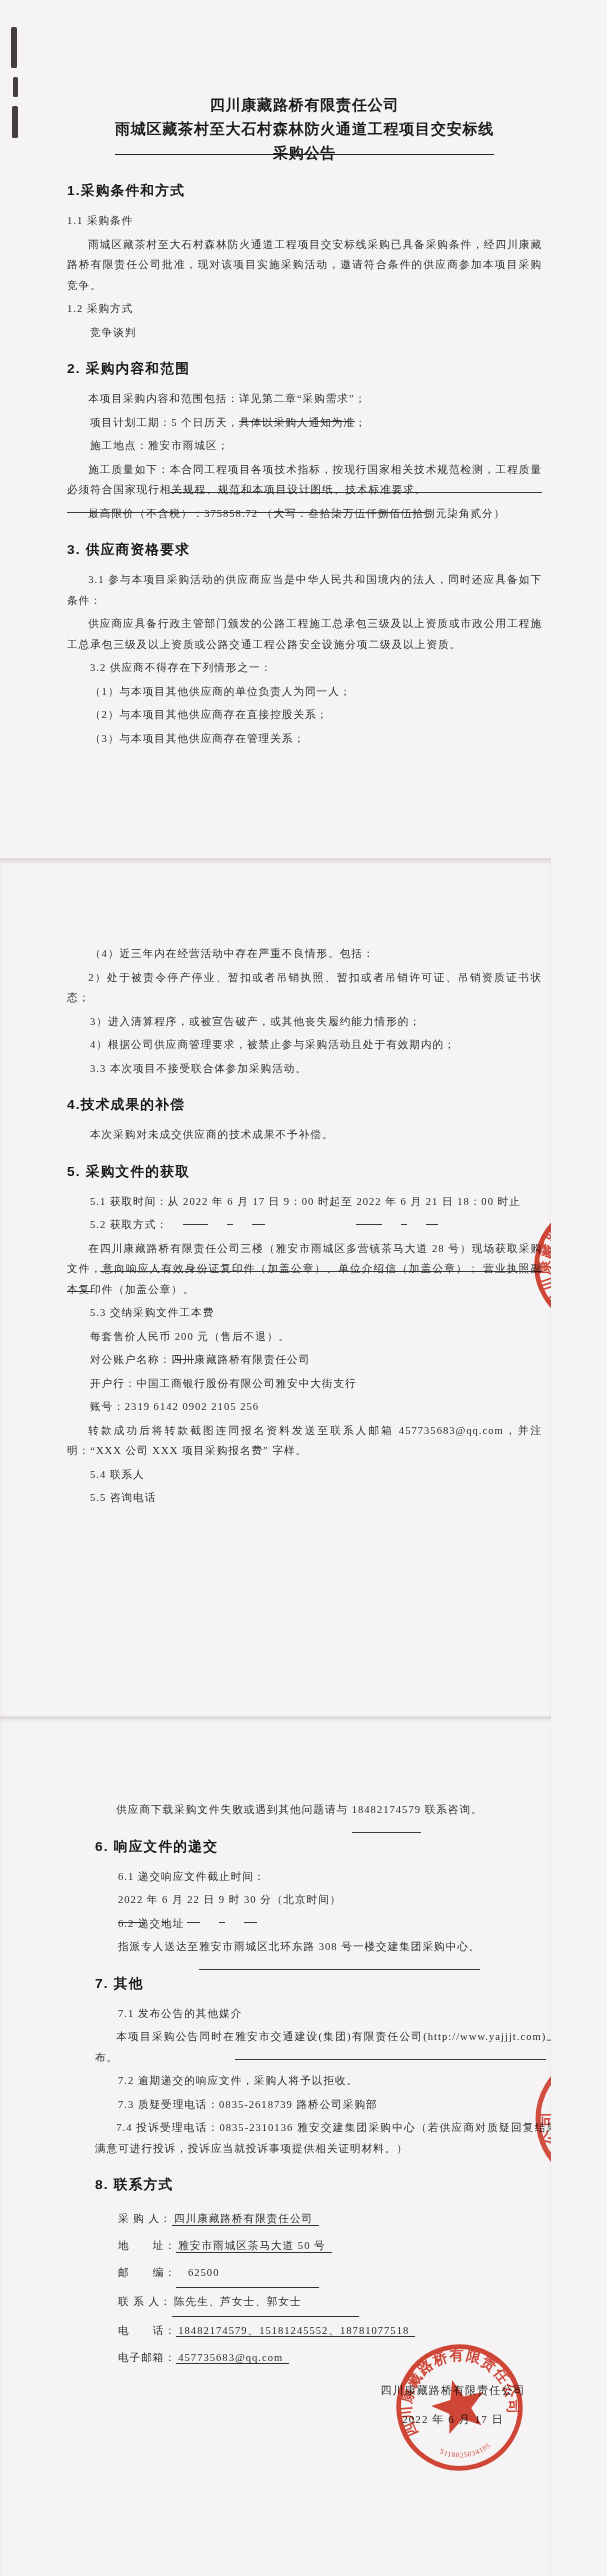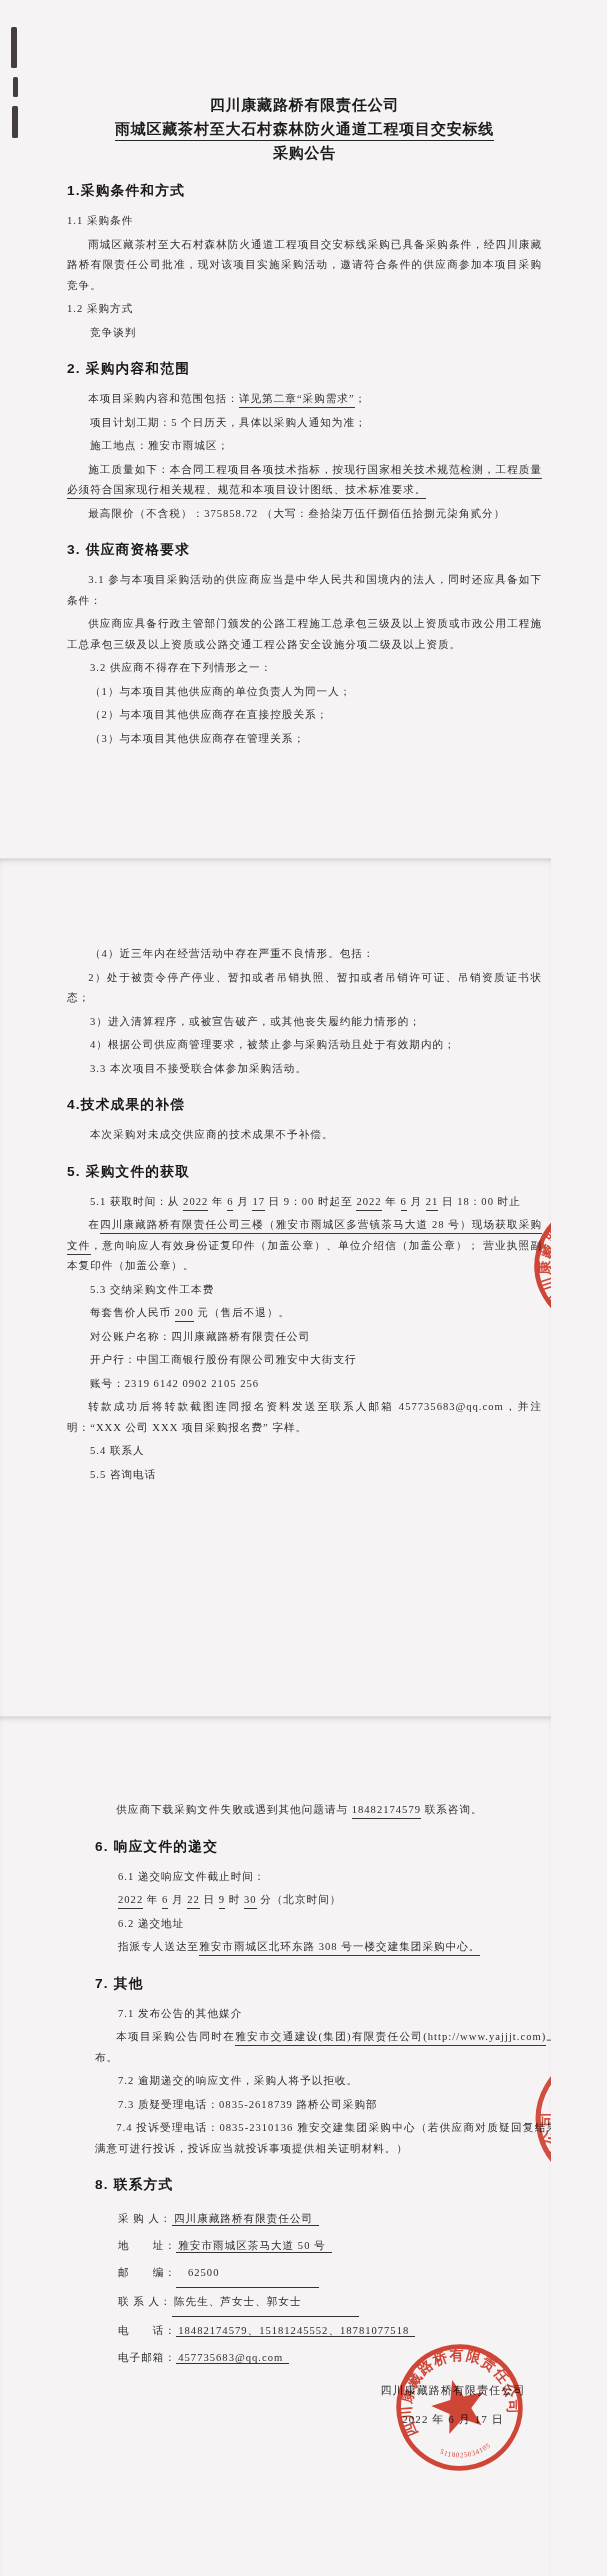--- a/index.html
+++ b/index.html
@@ -16,21 +16,21 @@
   .tc { text-align:center; }
   .title { font-size:15px; font-weight:bold; line-height:24px; color:#1c1c1c; letter-spacing:0.8px; }
   .title-block { margin-bottom:10.6px; }
   .title .u { border-bottom:1.2px solid #242424; }
   .h1 { font-family:"Liberation Sans", sans-serif; font-size:13.7px; font-weight:700;
         color:#191919; letter-spacing:1.2px; margin:15px 0 10px 0; line-height:21px; }
   .l { font-size:10.6px; line-height:20.5px; color:#2d2d2d; letter-spacing:1px; margin:3px 0; }
   .p { font-size:10.6px; line-height:20.5px; color:#2d2d2d; letter-spacing:1px; margin:3px 0;
        text-indent:2em; text-align:justify; }
   .ind { padding-left:23px; }
-  .u { border-bottom:0.8px solid #3a3a3a; padding-bottom:3px; }
+  .u { border-bottom:0.8px solid #3a3a3a; padding-bottom:17px; }
   .crow { font-size:10.6px; line-height:27px; letter-spacing:1px; color:#2d2d2d; padding-left:23px; }
   .clabel { display:inline-block; }
   .cval { border-bottom:0.8px solid #333; padding:0 6px 0.8px 2.3px; }
   .cval.wide { display:inline-block; min-width:143px; padding-left:12px; }
   .cval.semiwide { display:inline-block; min-width:187px; }
   .sig { position:absolute; width:190px; text-align:center; font-size:11px;
          letter-spacing:1.1px; color:#2d2d2d; line-height:23px; }
   .sig .sig-date { margin-top:6px; }
   .seal { position:absolute; mix-blend-mode:multiply; opacity:.93; }
   .seal svg { display:block; width:100%; height:100%; }
@@ -84,20 +84,21 @@
       <div class="p">2）处于被责令停产停业、暂扣或者吊销执照、暂扣或者吊销许可证、吊销资质证书状态；</div>
       <div class="l ind">3）进入清算程序，或被宣告破产，或其他丧失履约能力情形的；</div>
       <div class="l ind">4）根据公司供应商管理要求，被禁止参与采购活动且处于有效期内的；</div>
       <div class="l ind">3.3 本次项目不接受联合体参加采购活动。</div>
 
       <div class="h1">4.技术成果的补偿</div>
       <div class="l ind">本次采购对未成交供应商的技术成果不予补偿。</div>
 
       <div class="h1">5. 采购文件的获取</div>
       <div class="l ind"><span>5.1 获取时间：从 </span><span class="u">2022</span><span> 年 </span><span class="u">6</span><span> 月 </span><span class="u">17</span><span> 日 9：00 时起至 </span><span class="u">2022</span><span> 年 </span><span class="u">6</span><span> 月 </span><span class="u">21</span><span> 日 18：00 时止</span></div>
+      <div class="l ind">5.2 获取方式：</div>
       <div class="p"><span>在</span><span class="u">四川康藏路桥有限责任公司三楼（雅安市雨城区多营镇茶马大道 28 号）现场获取采购文件</span><span>，意向响应人有效身份证复印件（加盖公章）、单位介绍信（加盖公章）； 营业执照副本复印件（加盖公章）。</span></div>
       <div class="l ind">5.3 交纳采购文件工本费</div>
       <div class="l ind"><span>每套售价人民币 </span><span class="u">200</span><span> 元（售后不退）。</span></div>
       <div class="l ind">对公账户名称：四川康藏路桥有限责任公司</div>
       <div class="l ind">开户行：中国工商银行股份有限公司雅安中大街支行</div>
       <div class="l ind">账号：2319 6142 0902 2105 256</div>
       <div class="p">转款成功后将转款截图连同报名资料发送至联系人邮箱 457735683@qq.com，并注明：“XXX 公司 XXX 项目采购报名费” 字样。</div>
       <div class="l ind">5.4 联系人</div>
       <div class="l ind">5.5 咨询电话</div>
     </div>

